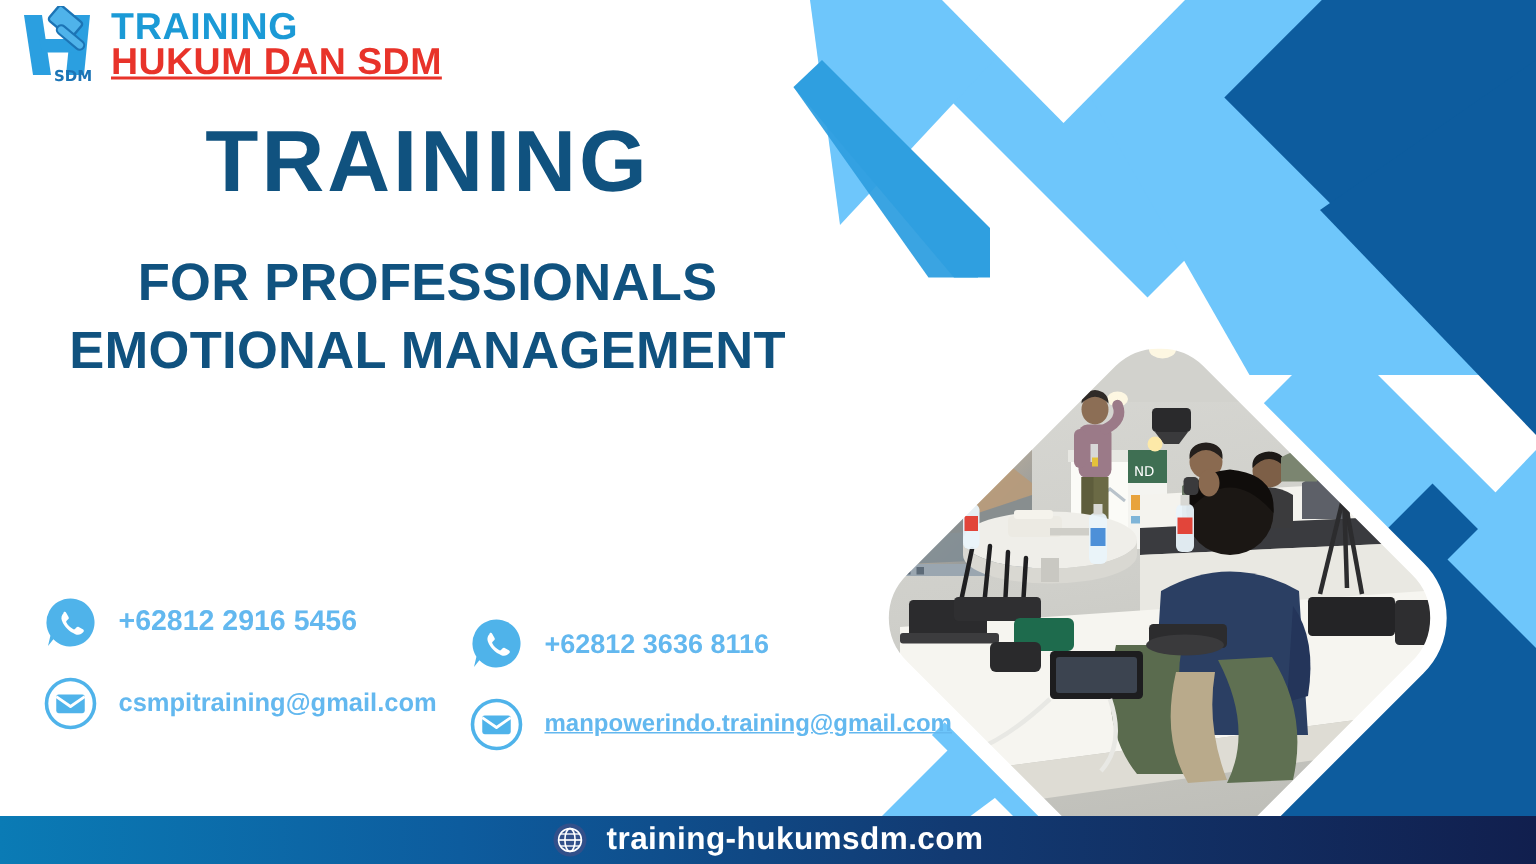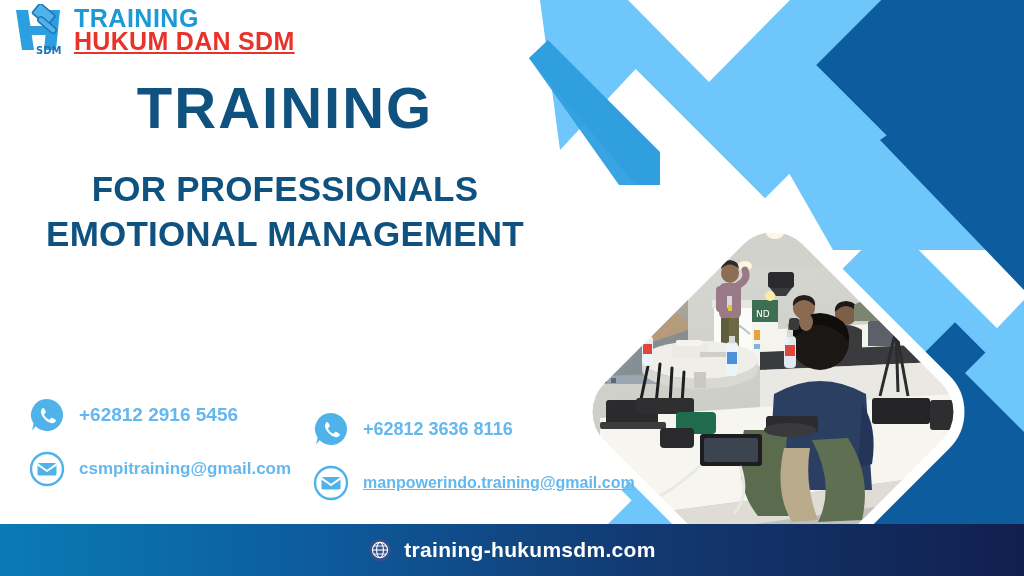--- a/index.html
+++ b/index.html
@@ -145,21 +145,21 @@
   .contact-col.col-2 .contact-text { font-size: 18px; }
   .contact-row.mail .contact-text { font-size: 17px; }
   .contact-col.col-2 .contact-row.mail .contact-text { font-size: 16px; text-decoration: underline; }
 
   
   .footer {
     position: absolute;
     left: 0;
     bottom: 0;
     width: 1024px;
-    height: 52px;
+    height: 32px;
     background: linear-gradient(90deg, #0a7bb5 0%, #0d5c9e 30%, #123a72 62%, #111f4e 100%);
     display: flex;
     align-items: center;
     justify-content: center;
     gap: 12px;
     z-index: 14;
   }
   .footer-url {
     font-size: 21px;
     font-weight: bold;

